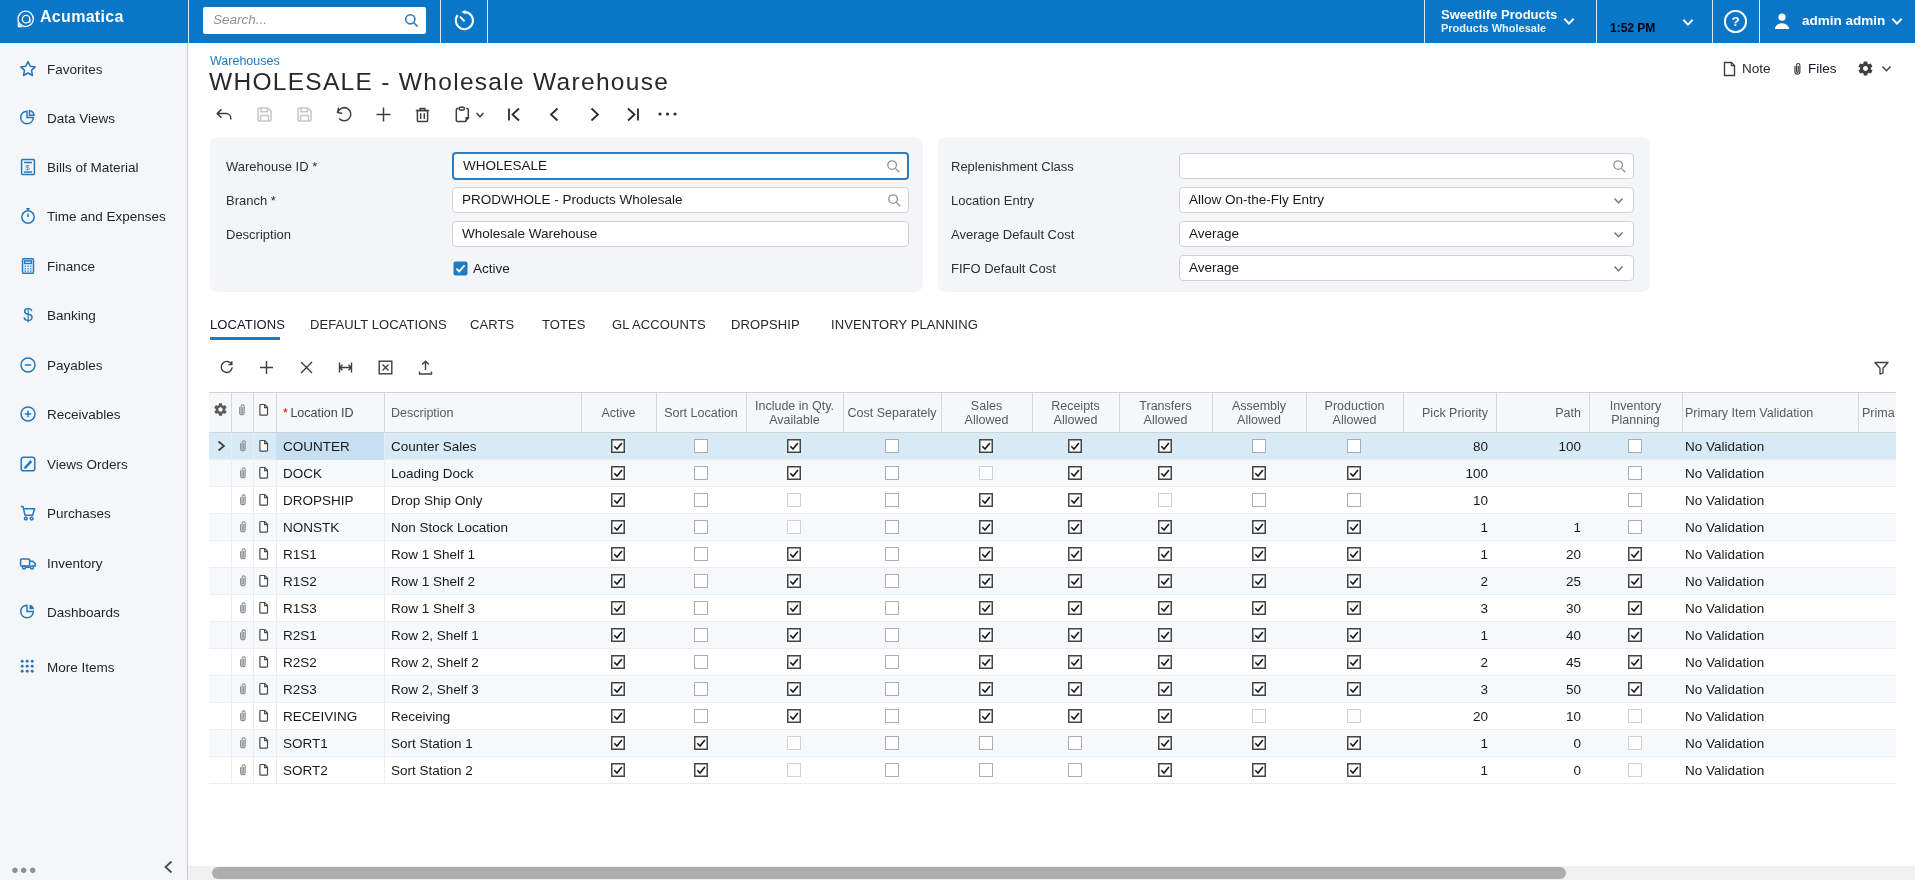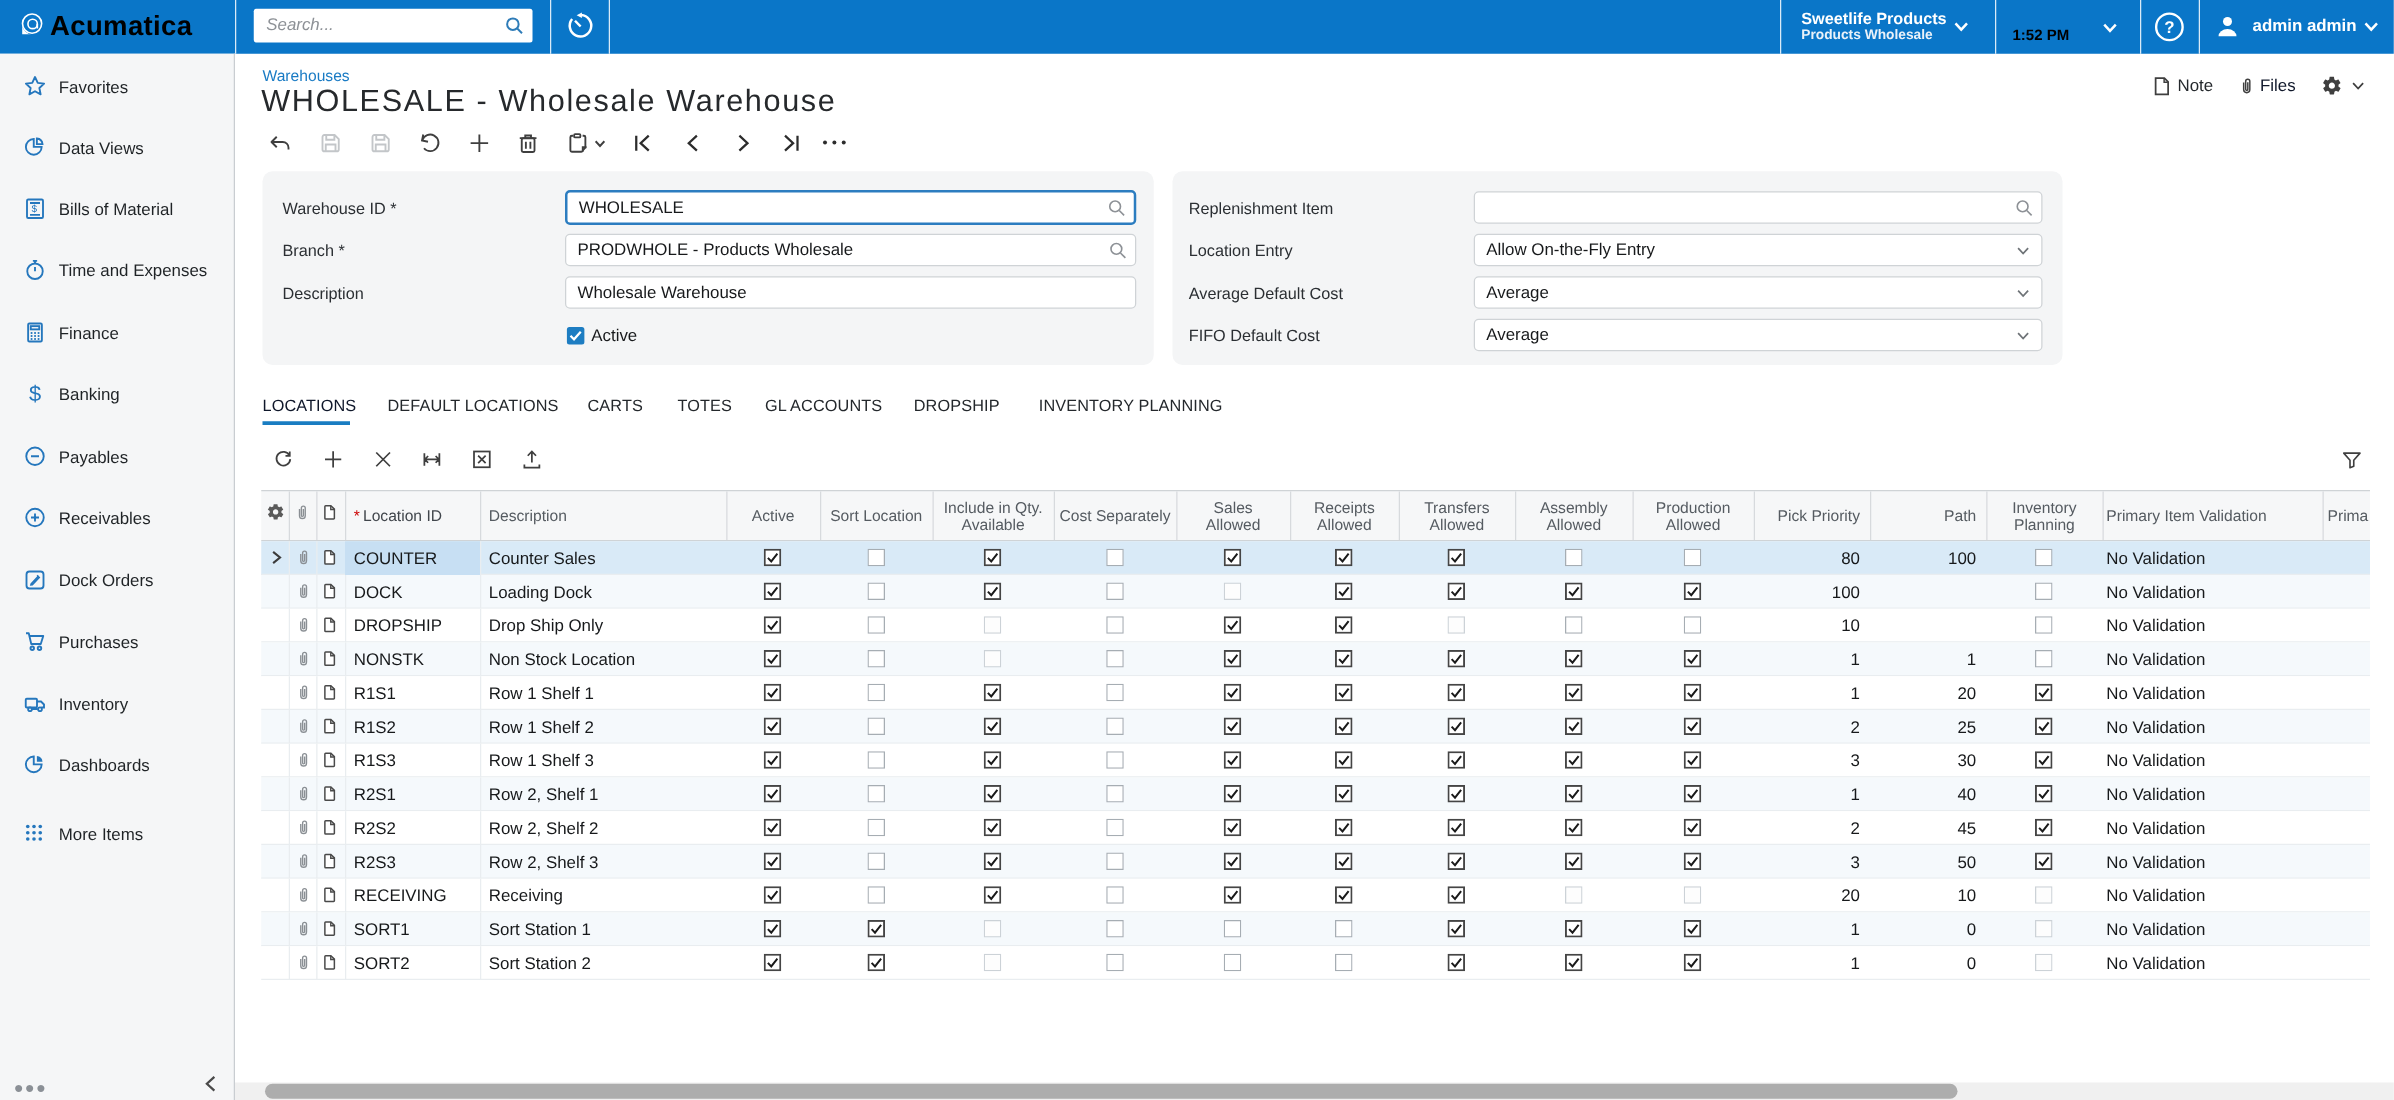--- a/index.html
+++ b/index.html
@@ -36,21 +36,21 @@
 <body>
 <div class="topbar">
 <svg style="position:absolute;left:14px;top:8px" width="23" height="23" viewBox="0 0 30 30">
 <g fill="none" stroke="#fff" stroke-width="1.7">
 <circle cx="15.2" cy="14.2" r="10"></circle>
 <circle cx="15.8" cy="14.6" r="4.9"></circle>
 <path d="M20.7 14.6 v4.6"></path>
 <path d="M4.9 15 L4.9 25.2 L15.4 25.2 A10 10 0 0 1 4.9 15 Z" fill="#fff" stroke="none"></path>
 </g>
     </svg>
-    <div style="position:absolute;left:40px;top:8px;font-size:22px;font-weight:700;color:#000000;letter-spacing:0.3px">Acumatica</div>
+    <div style="position:absolute;left:40px;top:8px;font-size:16px;font-weight:700;color:#ffffff;letter-spacing:0.3px">Acumatica</div>
     <div class="vsep" style="left:188px"></div>
     <div style="position:absolute;left:203px;top:7px;width:223px;height:27px;background:#fff;border-radius:2px">
 <span style="position:absolute;left:10px;top:5px;font-size:13.5px;font-style:italic;color:#8d9196">Search...</span>
 <svg style="position:absolute;right:7px;top:6px" width="15" height="15" viewBox="0 0 15 15">
         <circle cx="6.3" cy="6.3" r="4.6" fill="none" stroke="#2e7cb8" stroke-width="1.6"></circle>
         <path d="M9.8 9.8 L13.6 13.6" stroke="#2e7cb8" stroke-width="1.6"></path>
       </svg>
 </div>
     <div class="vsep" style="left:440px"></div>
     <svg style="position:absolute;left:453px;top:9px" width="23" height="23" viewBox="0 0 23 23">
@@ -140,21 +140,21 @@
         <circle cx="9" cy="9" r="7" fill="none" stroke="#2577bd" stroke-width="1.5"></circle>
         <path d="M5.8 9 h6.4 M9 5.8 v6.4" fill="none" stroke="#2577bd" stroke-width="1.5"></path>
       </svg>
       <span>Receivables</span>
     </div>
     <div class="sbi" style="top:410px">
       <svg width="18" height="18" viewBox="0 0 18 18">
         <rect x="2.2" y="2.2" width="13.6" height="13.6" rx="2.4" fill="none" stroke="#2577bd" stroke-width="1.5"></rect>
         <path d="M6 12 L11.5 6.1 l0.9 0.9 L6.9 12.9 L5.7 13 Z M10.7 5.2 l0.9 0.9" fill="none" stroke="#2577bd" stroke-width="1.2"></path>
       </svg>
-      <span>Dock Orders</span>
+      <span>Views Orders</span>
     </div>
     <div class="sbi" style="top:459px">
       <svg width="18" height="18" viewBox="0 0 18 18">
         <path d="M1.8 2.6 h2.2 l2 8.6 h7.6 l2-6.4 h-10.6" fill="none" stroke="#2577bd" stroke-width="1.5" stroke-linejoin="round"></path>
         <circle cx="6.8" cy="14.6" r="1.4" fill="none" stroke="#2577bd" stroke-width="1.5"></circle>
         <circle cx="12.6" cy="14.6" r="1.4" fill="none" stroke="#2577bd" stroke-width="1.5"></circle>
       </svg>
       <span>Purchases</span>
     </div>
     <div class="sbi" style="top:509px">
@@ -273,21 +273,21 @@
 <div class="fld" style="left:452px;top:187px;width:457px">PRODWHOLE - Products Wholesale<svg class="fmag" width="15" height="15" viewBox="0 0 15 15">
       <circle cx="6.1" cy="6.1" r="4.3" fill="none" stroke="#8d9196" stroke-width="1.3"></circle>
       <path d="M9.4 9.4 L13.3 13.3" stroke="#8d9196" stroke-width="1.3"></path>
     </svg></div>
 <div class="fld" style="left:452px;top:221px;width:457px">Wholesale Warehouse</div>
 <svg class="abs" style="left:453px;top:261px" width="15" height="15" viewBox="0 0 15 15">
     <rect x="0.5" y="0.5" width="14" height="14" rx="2" fill="#1d7dc2"></rect>
     <path d="M3.4 7.6 L6.2 10.4 L11.6 4.4" fill="none" stroke="#fff" stroke-width="1.8"></path>
   </svg>
 <div class="abs" style="left:473px;top:261px;font-size:13.5px;color:#17191b">Active</div>
-<div class="flab" style="left:951px;top:159px">Replenishment Item</div>
+<div class="flab" style="left:951px;top:159px">Replenishment Class</div>
 <div class="flab" style="left:951px;top:193px">Location Entry</div>
 <div class="flab" style="left:951px;top:227px">Average Default Cost</div>
 <div class="flab" style="left:951px;top:261px">FIFO Default Cost</div>
 <div class="fld" style="left:1179px;top:153px;width:455px">
     <svg class="fmag" width="15" height="15" viewBox="0 0 15 15">
       <circle cx="6.1" cy="6.1" r="4.3" fill="none" stroke="#8d9196" stroke-width="1.3"></circle>
       <path d="M9.4 9.4 L13.3 13.3" stroke="#8d9196" stroke-width="1.3"></path>
     </svg>
   </div>
 <div class="fld" style="left:1179px;top:187px;width:455px">Allow On-the-Fly Entry</div>

